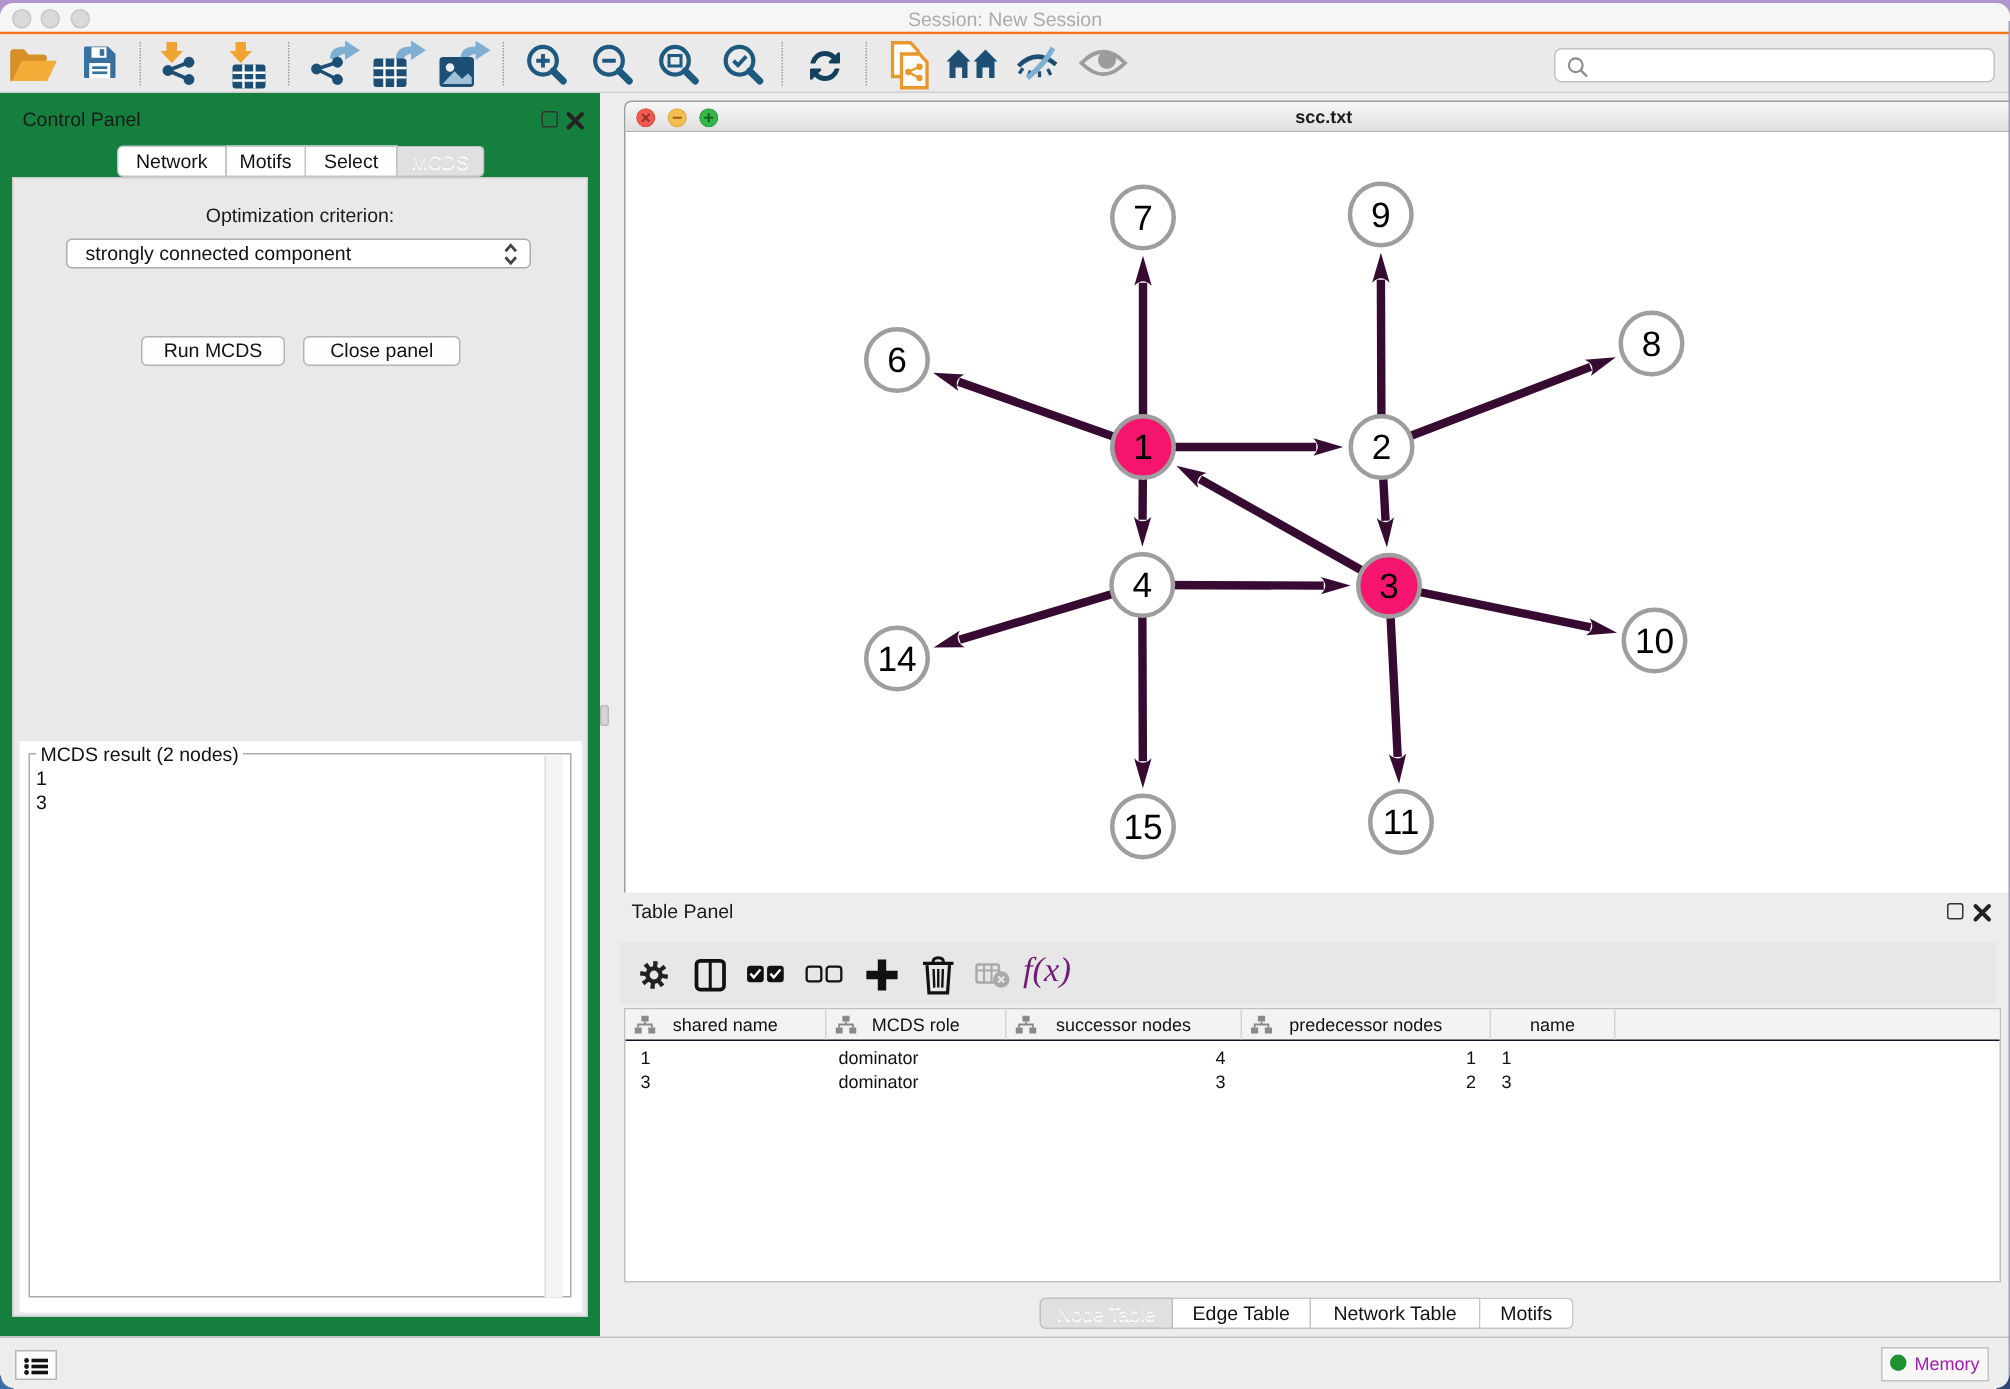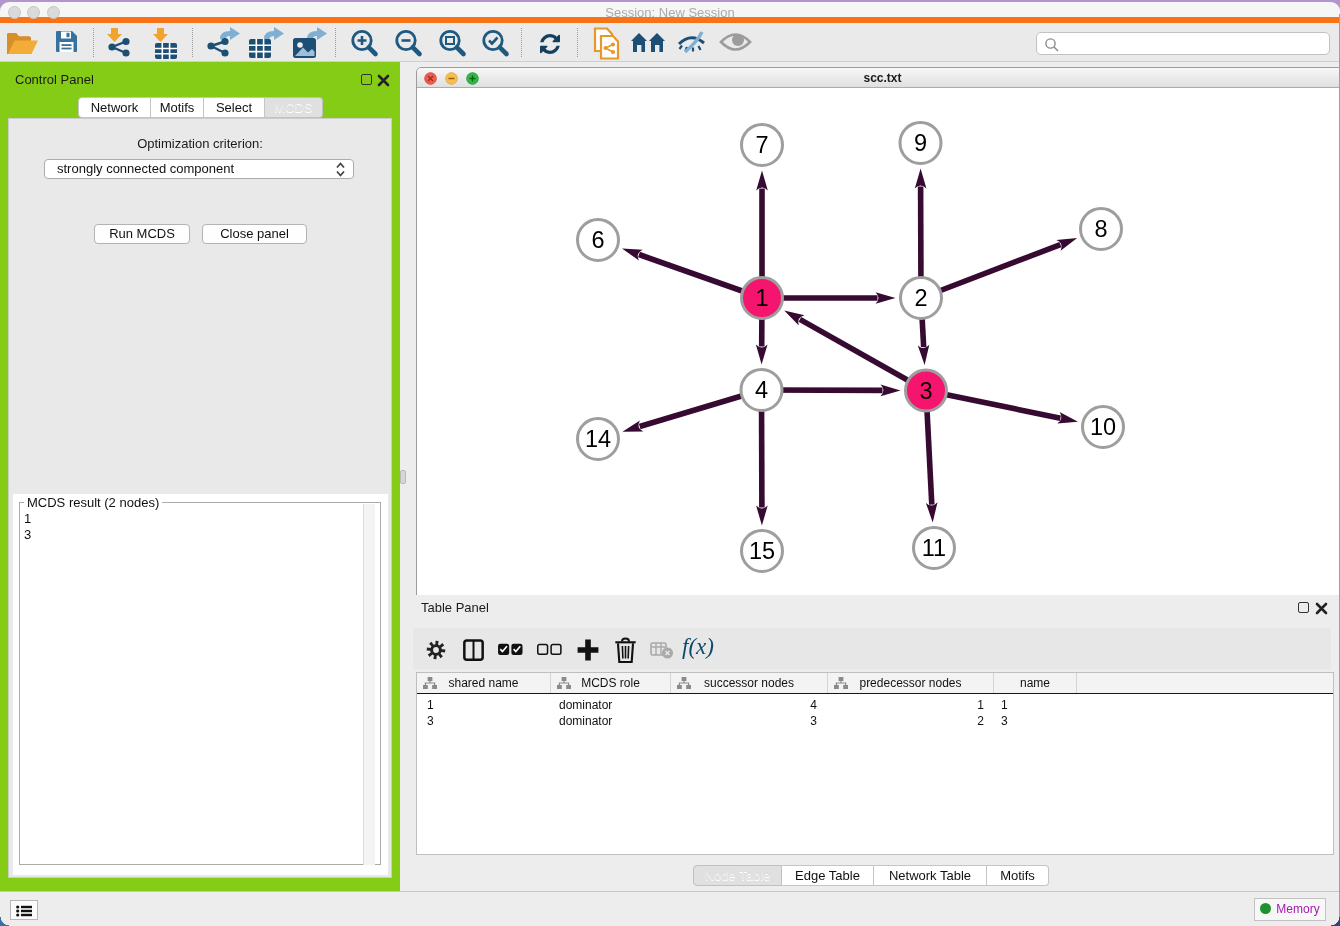--- a/index.html
+++ b/index.html
@@ -2,34 +2,34 @@
 <html><head><meta charset="utf-8">
 <style>
   * { margin:0; padding:0; box-sizing:border-box; }
   html,body { width:1340px; height:926px; overflow:hidden; }
   body { font-family:"Liberation Sans",sans-serif; background:#EDEDED; position:relative; }
   .abs { position:absolute; }
   svg { display:block; }
   
   #desktop { left:0; top:0; width:1340px; height:14px; background:#B195CC; }
   #titlebar { left:0; top:2px; width:1340px; height:21px; background:#F6F6F6;
-              border-radius:9px 9px 0 0; border-bottom:6px solid #f97316; }
+              border-radius:9px 9px 0 0; border-bottom:2px solid #f97316; }
   .tl { position:absolute; top:4px; width:13px; height:13px; border-radius:50%;
         background:#DADADA; border:1px solid #C6C6C6; }
   #wtitle { position:absolute; top:3px; left:0; width:100%; text-align:center;
             font-size:13px; color:#ABABAB; }
   #toolbar { left:0; top:23px; width:1340px; height:39px; background:#EAEAEA;
              border-bottom:1px solid #CFCFCF; }
   .tsep { position:absolute; top:5px; height:29px; width:0;
           border-left:1px dotted #9A9A9A; }
   .ticon { position:absolute; top:0; }
   #searchbox { position:absolute; left:1036px; top:9px; width:294px; height:23px;
                background:#FFF; border:1px solid #C2C2C2; border-radius:5px; }
   
-  #cpanel { left:0; top:62px; width:400px; height:829px; background:#84cc16; }
+  #cpanel { left:0; top:62px; width:400px; height:829px; background:#15803d; }
   #cpanel-title { position:absolute; left:15px; top:10px; font-size:13px; color:#1A1A1A; }
   .floatbtn { position:absolute; width:11px; height:11px; border:1.5px solid #333; border-radius:2px; }
   .tabrow { position:absolute; display:flex; height:21px; }
   .tab { height:21px; line-height:20px; font-size:13px; color:#111; text-align:center;
          background:#FFF; border:1px solid #C5C5C5; border-left:none; white-space:nowrap; }
   .tab.first { border-left:1px solid #C5C5C5; border-radius:4px 0 0 4px; }
   .tab.last  { border-radius:0 4px 4px 0; }
   .tab.sel { background:#E0E0E0; color:#DFDFDF; border-color:#C0C0C0; text-shadow:0 1px 0 #FFF; }
   #cp-content { position:absolute; left:8px; top:56px; width:384px; height:760px;
                 background:#E9E9E9; border:1px solid #CCCCCC; }
@@ -358,21 +358,21 @@
       <line x1="1.5" y1="6.8" x2="24.5" y2="6.8" stroke="#111" stroke-width="2.4"></line>
       <path d="M9 6 Q9 2.5 13 2.5 Q17 2.5 17 6" fill="none" stroke="#111" stroke-width="2.2"></path>
       <path d="M9.5 11 L10 25 M13 11 V25 M16.5 11 L16 25" stroke="#111" stroke-width="1.8"></path>
     </svg>
     <svg style="position:absolute;left:237px;top:14px" width="24" height="17" viewBox="0 0 24 17">
       <rect x="1" y="1" width="15" height="12" rx="1.5" fill="none" stroke="#A9A9A9" stroke-width="1.6"></rect>
       <path d="M1 5 H16 M6 1 V13 M11 1 V13" stroke="#A9A9A9" stroke-width="1.4"></path>
       <circle cx="17.5" cy="11" r="5.5" fill="#A9A9A9"></circle>
       <path d="M15.5 9 L19.5 13 M19.5 9 L15.5 13" stroke="#E7E7E7" stroke-width="1.5"></path>
     </svg>
-    <div style="position:absolute;left:269px;top:6px;font-family:'Liberation Serif',serif;font-style:italic;font-size:23px;color:#0c4a6e">f(x)</div>
+    <div style="position:absolute;left:269px;top:6px;font-family:'Liberation Serif',serif;font-style:italic;font-size:23px;color:#701a75">f(x)</div>
   </div>
   <div id="ttable">
     <div id="thead">
       <div class="hcell" style="left:0;width:134px">shared name</div>
       <div class="hcell" style="left:134px;width:120px">MCDS role</div>
       <div class="hcell" style="left:254px;width:157px">successor nodes</div>
       <div class="hcell" style="left:411px;width:166px">predecessor nodes</div>
       <div class="hcell" style="left:577px;width:83px">name</div>
       <svg style="position:absolute;left:6px;top:4px" width="14" height="13" viewBox="0 0 14 13">
         <g fill="#8A8A8A">

